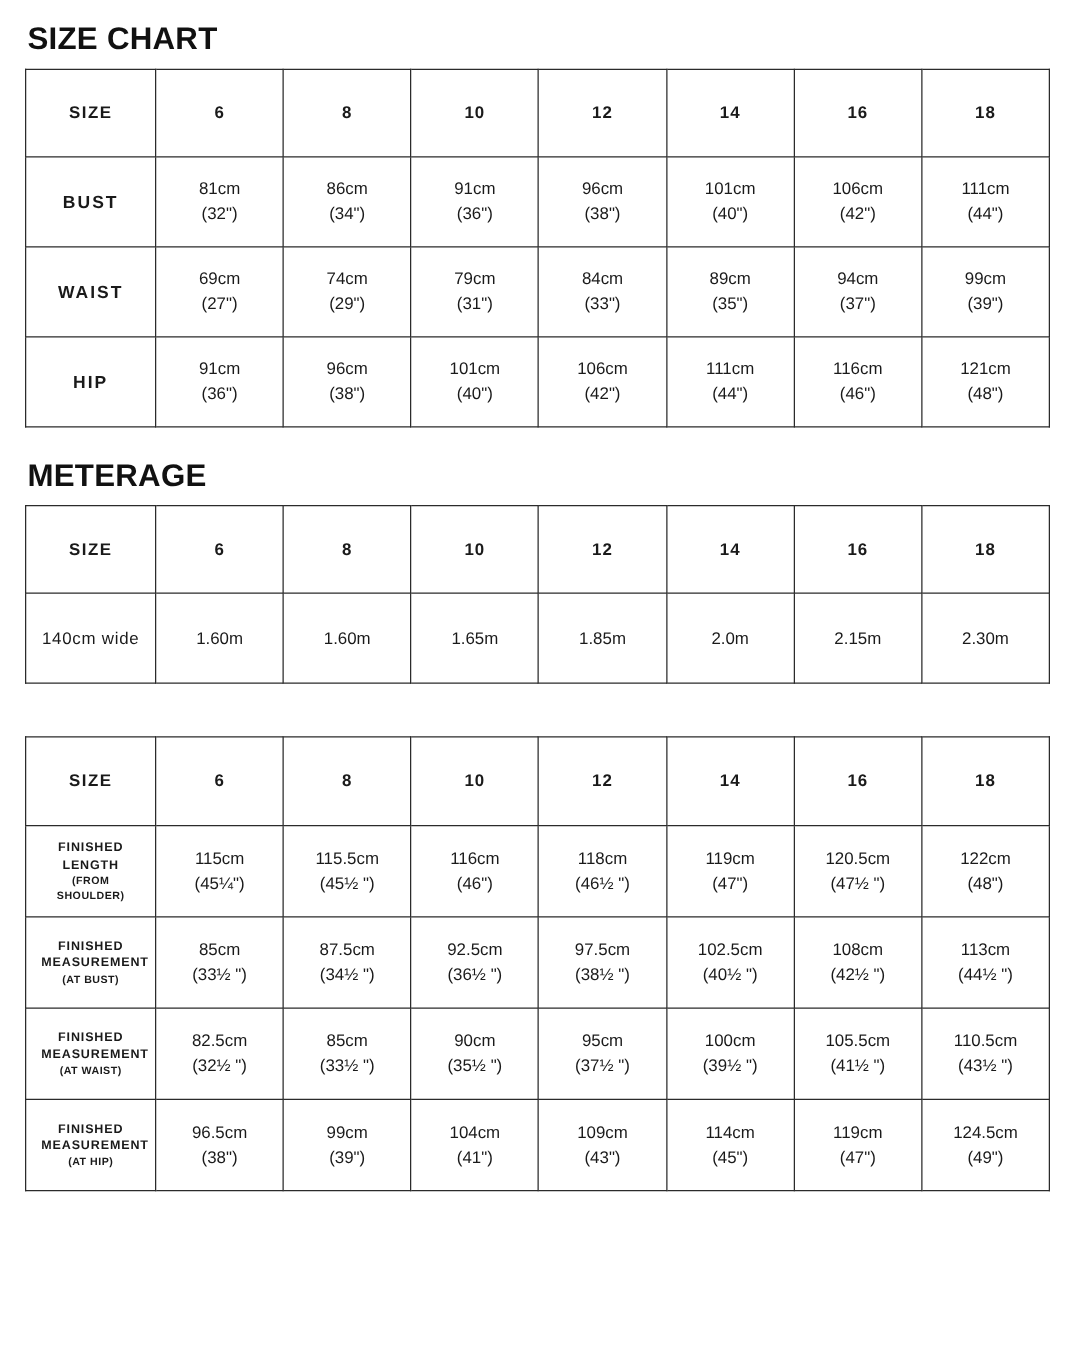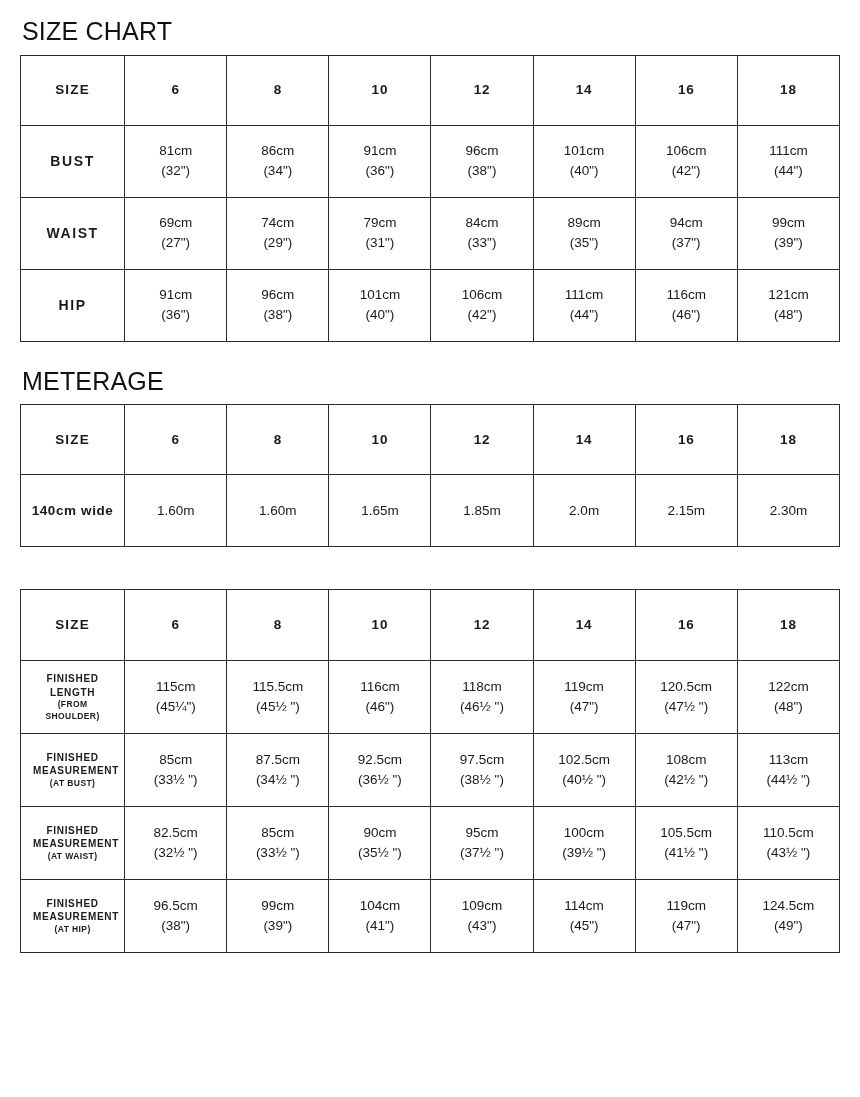--- a/index.html
+++ b/index.html
@@ -16,21 +16,21 @@
   }
   .page {
     width: 860px;
     height: 1097px;
     box-sizing: border-box;
     padding: 18px 20px 0 20px;
     position: relative;
   }
   .section-title {
     font-size: 25px;
-    font-weight: normal;
+    font-weight: bold;
     letter-spacing: 0.2px;
     color: #111111;
     margin: 0 0 9px 2px;
     line-height: 1.1;
   }
   .section {
     margin-bottom: 26px;
   }
   .section.meterage { margin-bottom: 42px; }
   table {
@@ -74,21 +74,21 @@
   .sizechart .val .cm { display: block; }
   .sizechart .val .inch { display: block; }
 
   
   .meterage-table td {
     height: 69px;
     font-size: 13.5px;
   }
   .meterage-table .rowlabel {
     font-size: 13.5px;
-    font-weight: bold;
+    font-weight: normal;
     letter-spacing: 0.6px;
   }
 
   
   .finished td {
     height: 70px;
     font-size: 13.5px;
     line-height: 1.45;
   }
   .finished .rowlabel {

